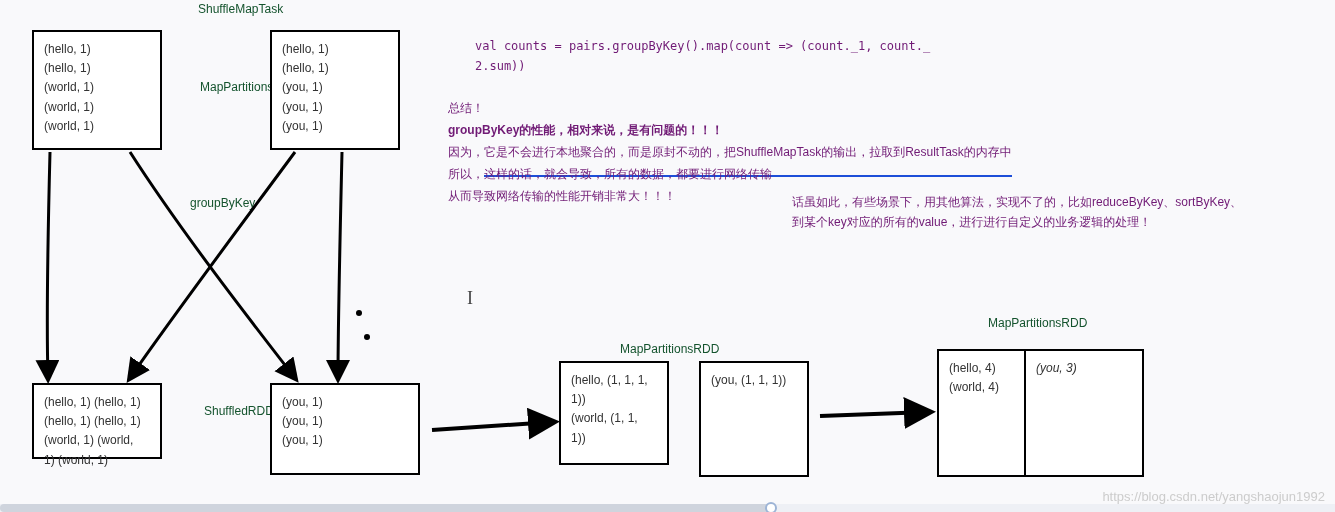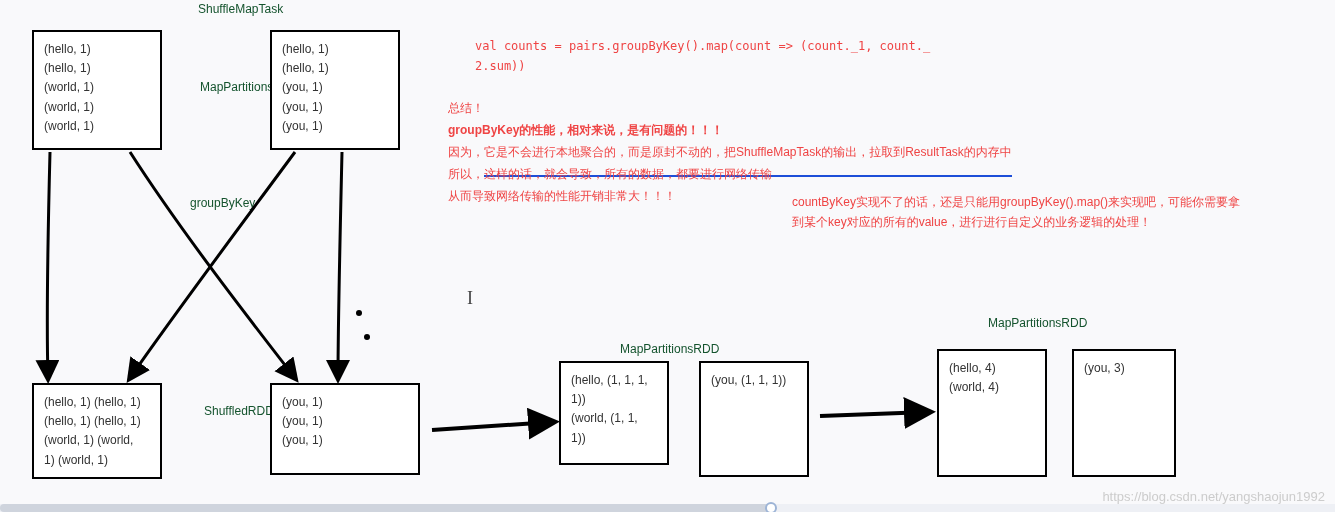--- a/index.html
+++ b/index.html
@@ -24,21 +24,21 @@
     .label {
       position: absolute;
       font-size: 12px;
       color: #14532d;
       margin-left: 28px;
     }
     .para {
       position: absolute;
       font-size: 12px;
       line-height: 1.7;
-      color: #ef4444;
+      color: #701a75;
     }
     .underline {
       border-bottom: 2px solid #1d4ed8;
       padding-bottom: 16px;
     }
     .watermark {
       position: absolute;
       right: 10px;
       bottom: 8px;
       color: #ccc;
@@ -80,53 +80,53 @@
 (hello, 1)
 (world, 1)
 (world, 1)
 (world, 1)</div>
 <div class="box" style="left:270px; top:30px; width:130px; height:120px; white-space:pre;">(hello, 1)
 (hello, 1)
 (you, 1)
 (you, 1)
 (you, 1)</div>
 
-<div class="box" style="left:32px; top:383px; width:130px; height:96px; white-space:pre-wrap;">(hello, 1) (hello, 1)
+<div class="box" style="left:32px; top:383px; width:130px; height:76px; white-space:pre-wrap;">(hello, 1) (hello, 1)
 (hello, 1) (hello, 1)
 (world, 1) (world,
 1) (world, 1)</div>
 <div class="box" style="left:270px; top:383px; width:150px; height:92px; white-space:pre;">(you, 1)
 (you, 1)
 (you, 1)</div>
 
 <div class="box" style="left:559px; top:361px; width:110px; height:104px; white-space:pre-wrap;">(hello, (1, 1, 1,
 1))
 (world, (1, 1,
 1))</div>
 <div class="box" style="left:699px; top:361px; width:110px; height:116px; white-space:pre;">(you, (1, 1, 1))</div>
 
 <div class="box" style="left:937px; top:349px; width:110px; height:128px; white-space:pre;">(hello, 4)
 (world, 4)</div>
-<div class="box" style="left:1072px; top:349px; width:104px; height:128px; white-space:pre;">(you, 3)</div>
+<div class="box" style="left:1024px; top:349px; width:120px; height:128px; white-space:pre;font-style:italic;">(you, 3)</div>
 
 <div class="para" style="left:475px; top:36px; font-family: Consolas, monospace;">
   <div>val counts = pairs.groupByKey().map(count =&gt; (count._1, count._</div>
   <div>2.sum))</div>
 </div>
 
 <div class="para" style="left:448px; top:98px;">总结！</div>
 <div class="para" style="left:448px; top:120px;font-weight:bold;">groupByKey的性能，相对来说，是有问题的！！！</div>
 <div class="para" style="left:448px; top:142px;">
   <span>因为，</span><span class="underline">它是不会进行本地聚合的，而是原封不动的，把ShuffleMapTask的输出，拉取到ResultTask的内存中</span>
 </div>
 <div class="para" style="left:448px; top:164px;">所以，这样的话，就会导致，所有的数据，都要进行网络传输</div>
 <div class="para" style="left:448px; top:186px;">从而导致网络传输的性能开销非常大！！！</div>
 
 <div class="para" style="left:792px; top:192px; width:520px;">
-  <div>countByKey实现不了的话，还是只能用groupByKey().map()来实现吧，可能你需要拿</div>
+  <div>话虽如此，有些场景下，用其他算法，实现不了的，比如reduceByKey、sortByKey、</div>
   <div>到某个key对应的所有的value，进行进行自定义的业务逻辑的处理！</div>
 </div>
 
 <div class="cursor" style="left:467px; top:288px;">I</div>
 
 <div class="dot" style="left:356px; top:310px;"></div>
 <div class="dot" style="left:364px; top:334px;"></div>
 
 <svg class="arrows" width="1335" height="512">
   <defs>

